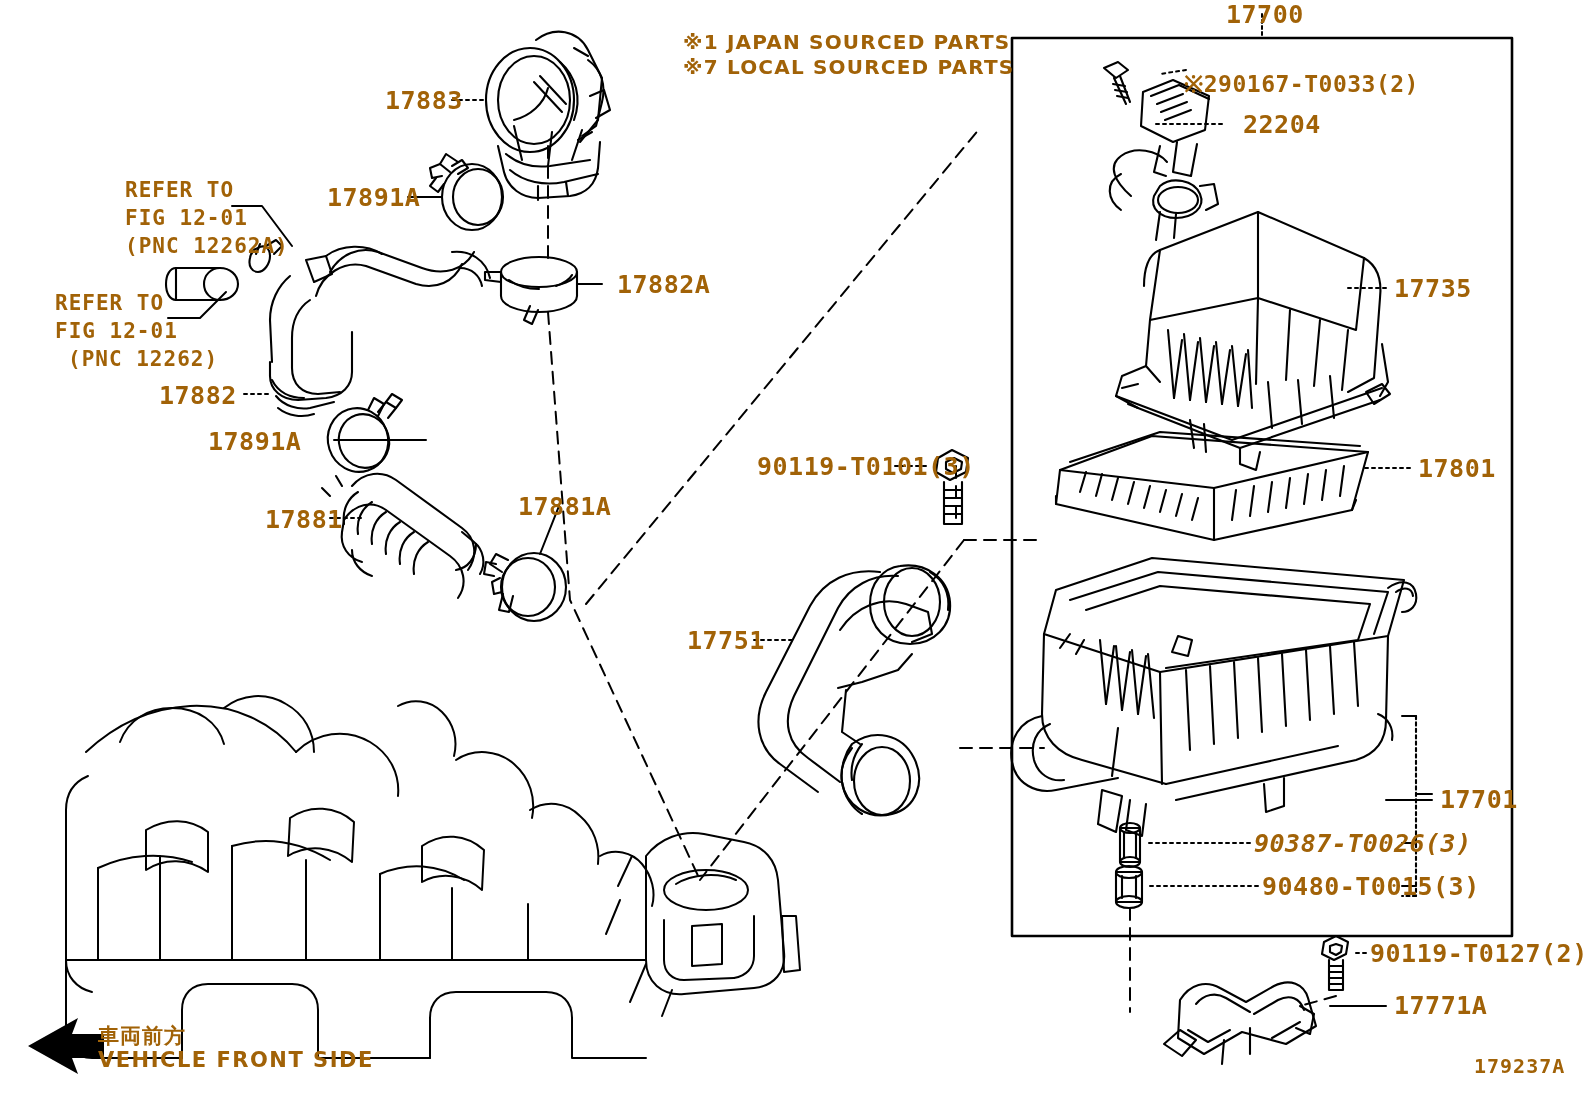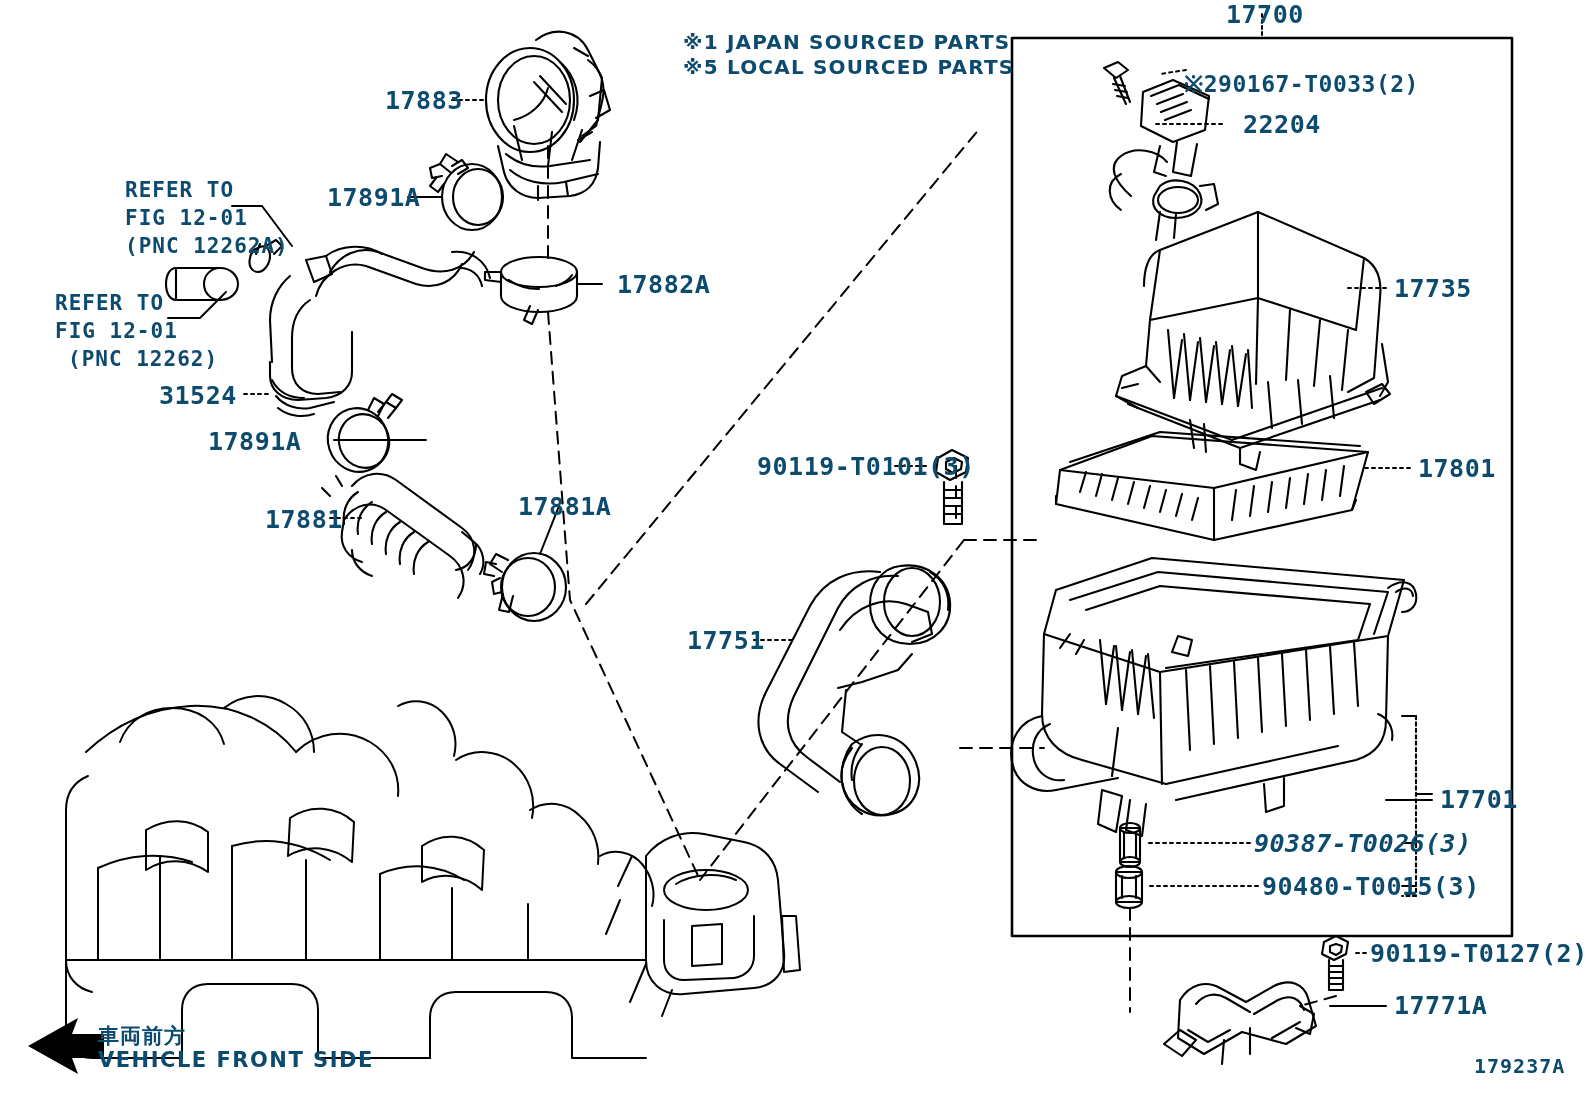--- a/index.html
+++ b/index.html
@@ -1,20 +1,20 @@
 <!DOCTYPE html>
 <html><head>
 <meta charset="utf-8">
 <style>
   html,body{margin:0;padding:0;background:#fff;}
   body{width:1592px;height:1099px;position:relative;overflow:hidden;
        font-family:"DejaVu Sans Mono","Liberation Mono",monospace;background:#fff;}
   #stage{position:absolute;left:0;top:0;width:1592px;height:1099px;}
   svg{position:absolute;left:0;top:0;width:1592px;height:1099px;}
-  .lbl{position:absolute;color:#0c4a6e;white-space:pre;font-weight:700;
+  .lbl{position:absolute;color:#a16207;white-space:pre;font-weight:700;
        font-family:"DejaVu Sans Mono","Liberation Mono",monospace;}
   .pn{font-size:25px;letter-spacing:0.5px;}
   .pn-s{font-size:23px;letter-spacing:0.5px;}
   .note{font-size:20px;font-family:"DejaVu Sans","Liberation Sans",sans-serif;
         font-weight:700;letter-spacing:1.2px;}
   .refer{font-size:21px;line-height:30px;letter-spacing:1px;}
   .front-jp{font-size:21px;font-family:"DejaVu Sans","Liberation Sans",sans-serif;
             font-weight:700;letter-spacing:1px;}
   .front-en{font-size:21px;font-family:"DejaVu Sans","Liberation Sans",sans-serif;
             font-weight:700;letter-spacing:1.5px;}
@@ -366,41 +366,41 @@
       <path d="M1336 996 L1300 1006"></path>
     </g>
 
     <g fill="#000" stroke="none">
       <path d="M28 1046 L78 1018 L72 1034 L104 1034 L104 1058 L72 1058 L78 1074 Z"></path>
     </g>
   </g>
 </svg>
 
 <div class="lbl note" style="left:683px;top:30px;">※1 JAPAN SOURCED PARTS</div>
-<div class="lbl note" style="left:683px;top:55px;">※5 LOCAL SOURCED PARTS</div>
+<div class="lbl note" style="left:683px;top:55px;">※7 LOCAL SOURCED PARTS</div>
 
 <div class="lbl pn" style="left:1226px;top:0px;">17700</div>
 
 <div class="lbl pn-s" style="left:1184px;top:67px;">※290167-T0033(2)</div>
 
 <div class="lbl pn" style="left:1243px;top:110px;">22204</div>
 <div class="lbl pn" style="left:1394px;top:274px;">17735</div>
 <div class="lbl pn" style="left:1418px;top:454px;">17801</div>
 <div class="lbl pn" style="left:1440px;top:785px;">17701</div>
 <div class="lbl pn" style="left:1394px;top:991px;">17771A</div>
 
 <div class="lbl pn" style="left:757px;top:452px;">90119-T0101(3)</div>
 <div class="lbl pn" style="left:1254px;top:829px;font-style:italic;">90387-T0026(3)</div>
 <div class="lbl pn" style="left:1262px;top:872px;">90480-T0015(3)</div>
 <div class="lbl pn" style="left:1370px;top:939px;">90119-T0127(2)</div>
 
 <div class="lbl pn" style="left:385px;top:86px;">17883</div>
 <div class="lbl pn" style="left:327px;top:183px;">17891A</div>
 <div class="lbl pn" style="left:617px;top:270px;">17882A</div>
-<div class="lbl pn" style="left:159px;top:381px;">31524</div>
+<div class="lbl pn" style="left:159px;top:381px;">17882</div>
 <div class="lbl pn" style="left:208px;top:427px;">17891A</div>
 <div class="lbl pn" style="left:265px;top:505px;">17881</div>
 <div class="lbl pn" style="left:518px;top:492px;">17881A</div>
 <div class="lbl pn" style="left:687px;top:626px;">17751</div>
 
 <div class="lbl refer" style="left:125px;top:175px;">REFER TO</div>
 <div class="lbl refer" style="left:125px;top:203px;">FIG 12-01</div>
 <div class="lbl refer" style="left:125px;top:231px;">(PNC 12262A)</div>
 
 <div class="lbl refer" style="left:55px;top:288px;">REFER TO</div>

